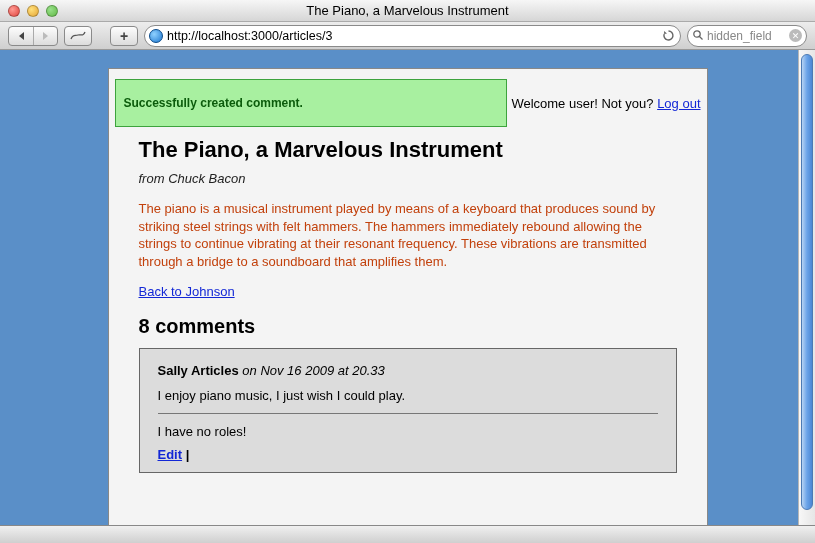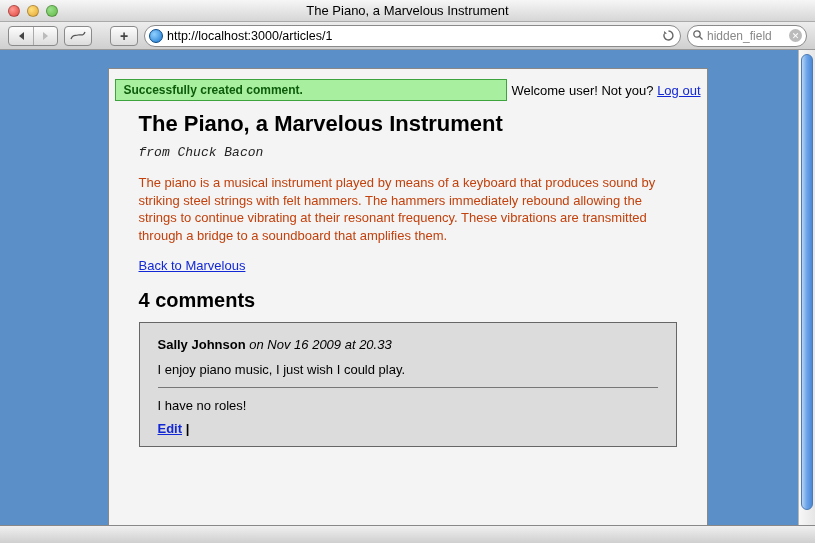--- a/index.html
+++ b/index.html
@@ -143,38 +143,38 @@
       margin: 0 -30px 10px -30px;
       padding: 0 6px;
     }
     .flash {
       flex: 1;
       background: #a8f0a0;
       border: 1px solid #3da33d;
       color: #0c5c0c;
       font-weight: bold;
       font-size: 12px;
-      padding: 3px 8px;
+      padding: 16px 8px;
     }
     .user-nav {
       white-space: nowrap;
       font-size: 13px;
       padding-left: 4px;
       color: #000;
     }
     .user-nav a { color: #1227d6; text-decoration: underline; cursor: pointer; }
     h1.title {
       font-family: Verdana, Arial, sans-serif;
       font-size: 22px; font-weight: bold;
       color: #000;
       margin: 10px 0 8px;
     }
     .byline {
       font-style: italic;
-      font-family: Liberation Mono, monospace;
+      font-family: Liberation Sans, sans-serif;
       font-size: 13px;
       color: #222;
       margin-bottom: 14px;
     }
     .body-text {
       font-family: Verdana, Arial, sans-serif;
       font-size: 13px;
       line-height: 1.35;
       color: #c2410c;
       margin-bottom: 14px;
@@ -235,21 +235,21 @@
     <svg width="16" height="11" viewBox="0 0 16 11">
         <path d="M1 9 C3 4 5 6 8 5 C11 4 13 7 15 2" stroke="#555" fill="none" stroke-width="1.3"></path>
       </svg>
   </div>
   <div class="spacer6"></div>
   <div class="tool-btn" style="font-weight:bold; font-size:14px;">
       <span>+</span>
     </div>
   <div class="address-bar">
     <div class="favicon"></div>
-    <div class="url-text">http://localhost:3000/articles/1</div>
+    <div class="url-text">http://localhost:3000/articles/3</div>
     <div class="reload-icon">
       <svg width="13" height="13" viewBox="0 0 13 13">
           <path d="M6.5 2 A4.5 4.5 0 1 1 2.2 5" stroke="#666" stroke-width="1.4" fill="none"></path>
           <path d="M2 2 L2.2 5 L5 4.5 Z" fill="#666"></path>
         </svg>
     </div>
   </div>
   <div class="search-bar">
     <span class="mag-icon">
       <svg width="12" height="12" viewBox="0 0 12 12">
@@ -271,28 +271,28 @@
         <span>Welcome </span><span>user</span><span>! Not you? </span><a>Log out</a>
       </div>
     </div>
 
     <h1 class="title">The Piano, a Marvelous Instrument</h1>
     <div class="byline">
       <span>from </span><span>Chuck Bacon</span>
     </div>
     <div class="body-text">The piano is a musical instrument played by means of a keyboard that produces sound by striking steel strings with felt hammers. The hammers immediately rebound allowing the strings to continue vibrating at their resonant frequency. These vibrations are transmitted through a bridge to a soundboard that amplifies them.</div>
 
-    <a class="link">Back to Marvelous</a>
-
-    <h2 class="comments-hdr">4 comments</h2>
+    <a class="link">Back to Johnson</a>
+
+    <h2 class="comments-hdr">8 comments</h2>
 
     <div class="comments-box">
       <div class="comment">
         <div class="comment-meta">
-          <span class="comment-author">Sally Johnson</span>
+          <span class="comment-author">Sally Articles</span>
           <span class="comment-ts"><span>on </span><span>Nov 16 2009 at 20.33</span></span>
         </div>
         <div class="comment-body">I enjoy piano music, I just wish I could play.</div>
       </div>
 
       <div class="comment">
         <div class="comment-body">I have no roles!</div>
         <div class="comment-actions">
           <a class="link">Edit</a><span> | </span>
         </div>

